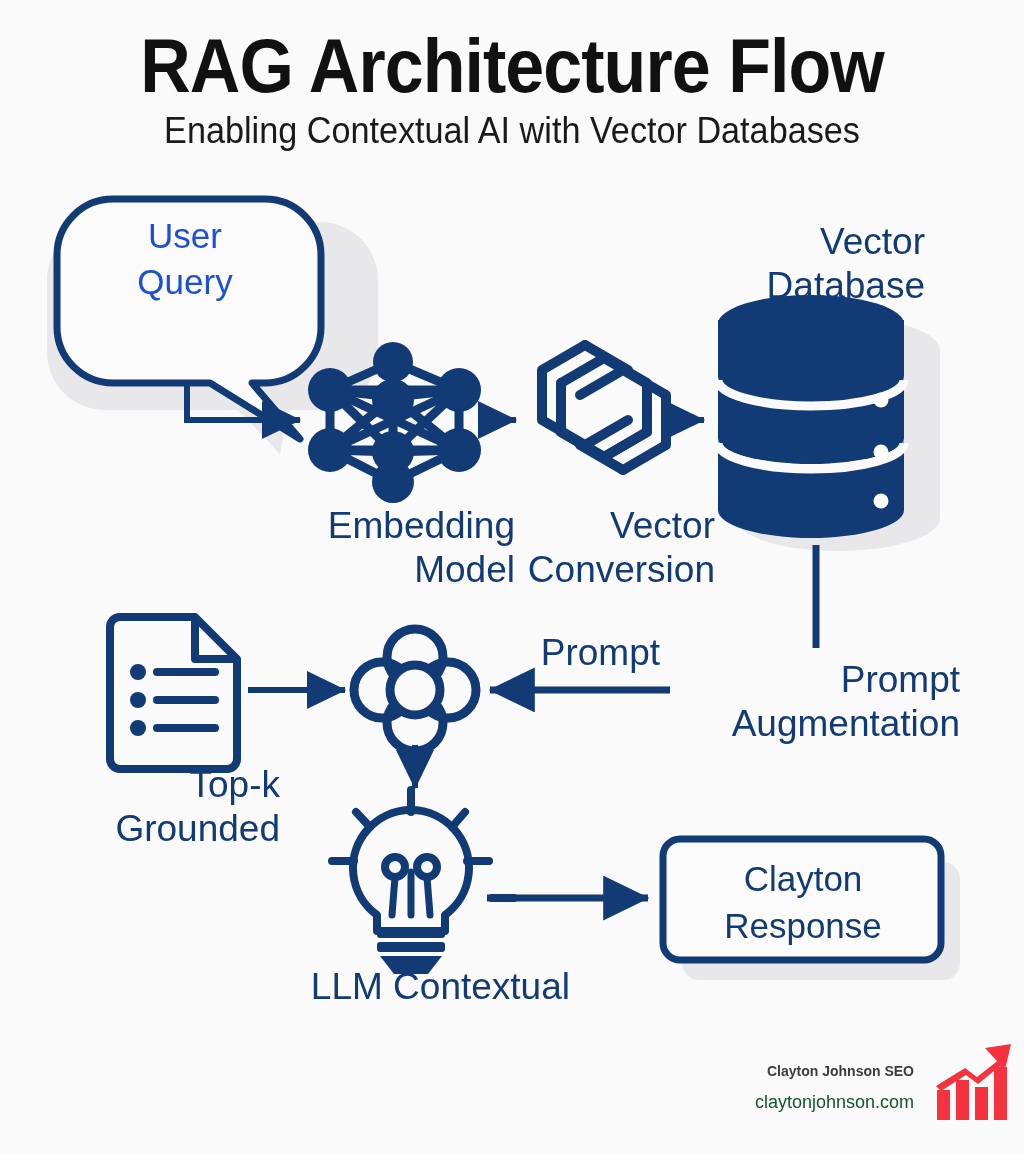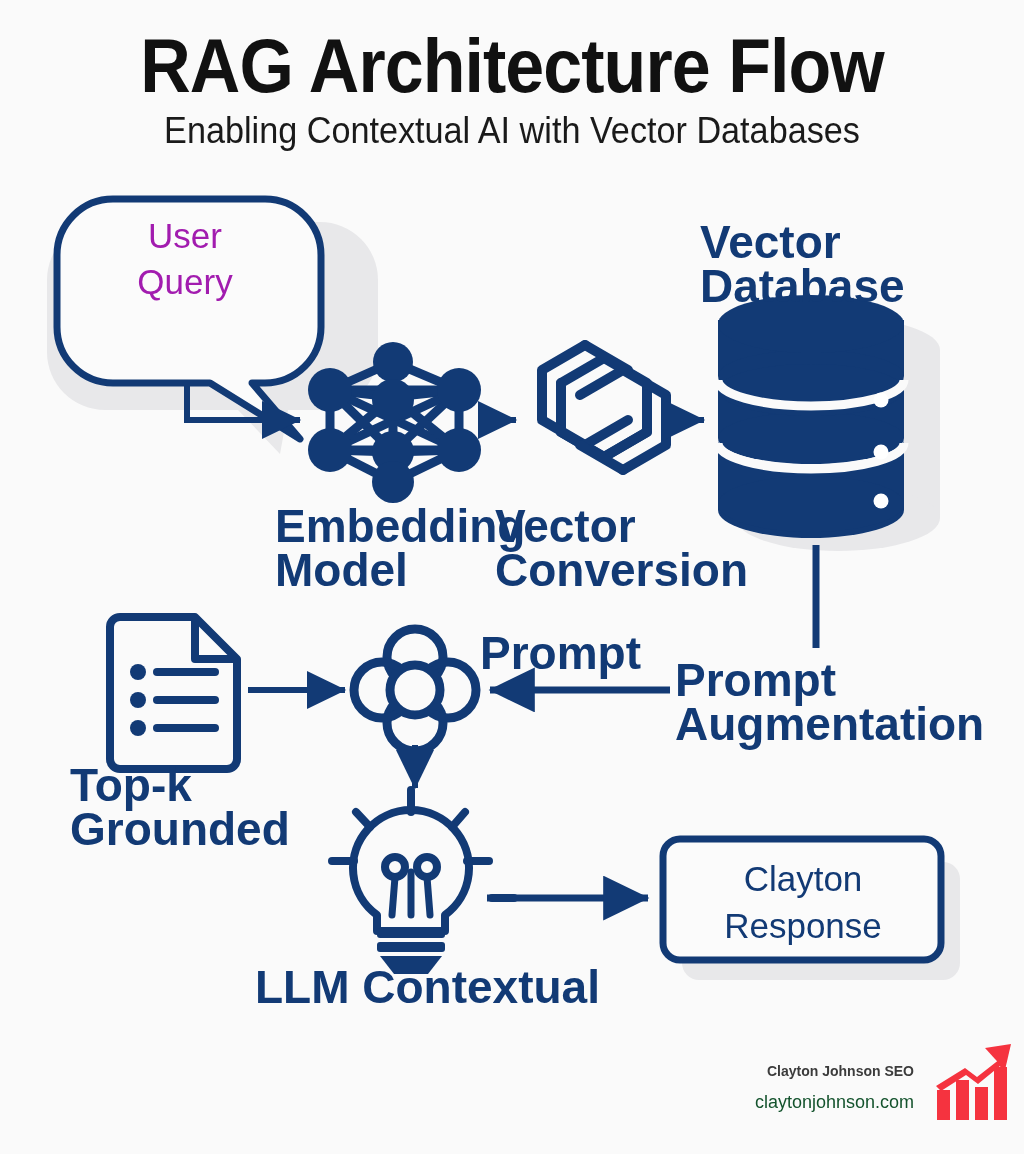--- a/index.html
+++ b/index.html
@@ -19,25 +19,25 @@
     transform:scaleX(0.92);
     white-space:nowrap;
   }
   .hsub{
     position:absolute;left:0;top:110px;width:1024px;text-align:center;
     font-size:36px;font-weight:400;color:#1a1a1a;
     transform:scaleX(0.95);
     white-space:nowrap;
   }
   .lbl{
-    position:absolute;color:#123A75;font-size:46px;line-height:44px;
-    text-align:left;white-space:pre;font-weight:700;
+    position:absolute;color:#123A75;font-size:37px;line-height:44px;
+    text-align:right;white-space:pre;font-weight:400;
   }
   .bubble-text{
-    position:absolute;color:#a21caf;font-size:35px;line-height:46px;
+    position:absolute;color:#1d4ed8;font-size:35px;line-height:46px;
     text-align:center;white-space:pre;width:260px;left:55px;top:213px;
   }
   .box-text{
     position:absolute;color:#123A75;font-size:35px;line-height:47px;
     text-align:center;white-space:pre;width:290px;left:658px;top:855px;
   }
   .brand-name{
     position:absolute;right:110px;top:1063px;
     font-size:14px;font-weight:bold;color:#3b3b3b;text-align:center;
     white-space:nowrap;letter-spacing:0px;

